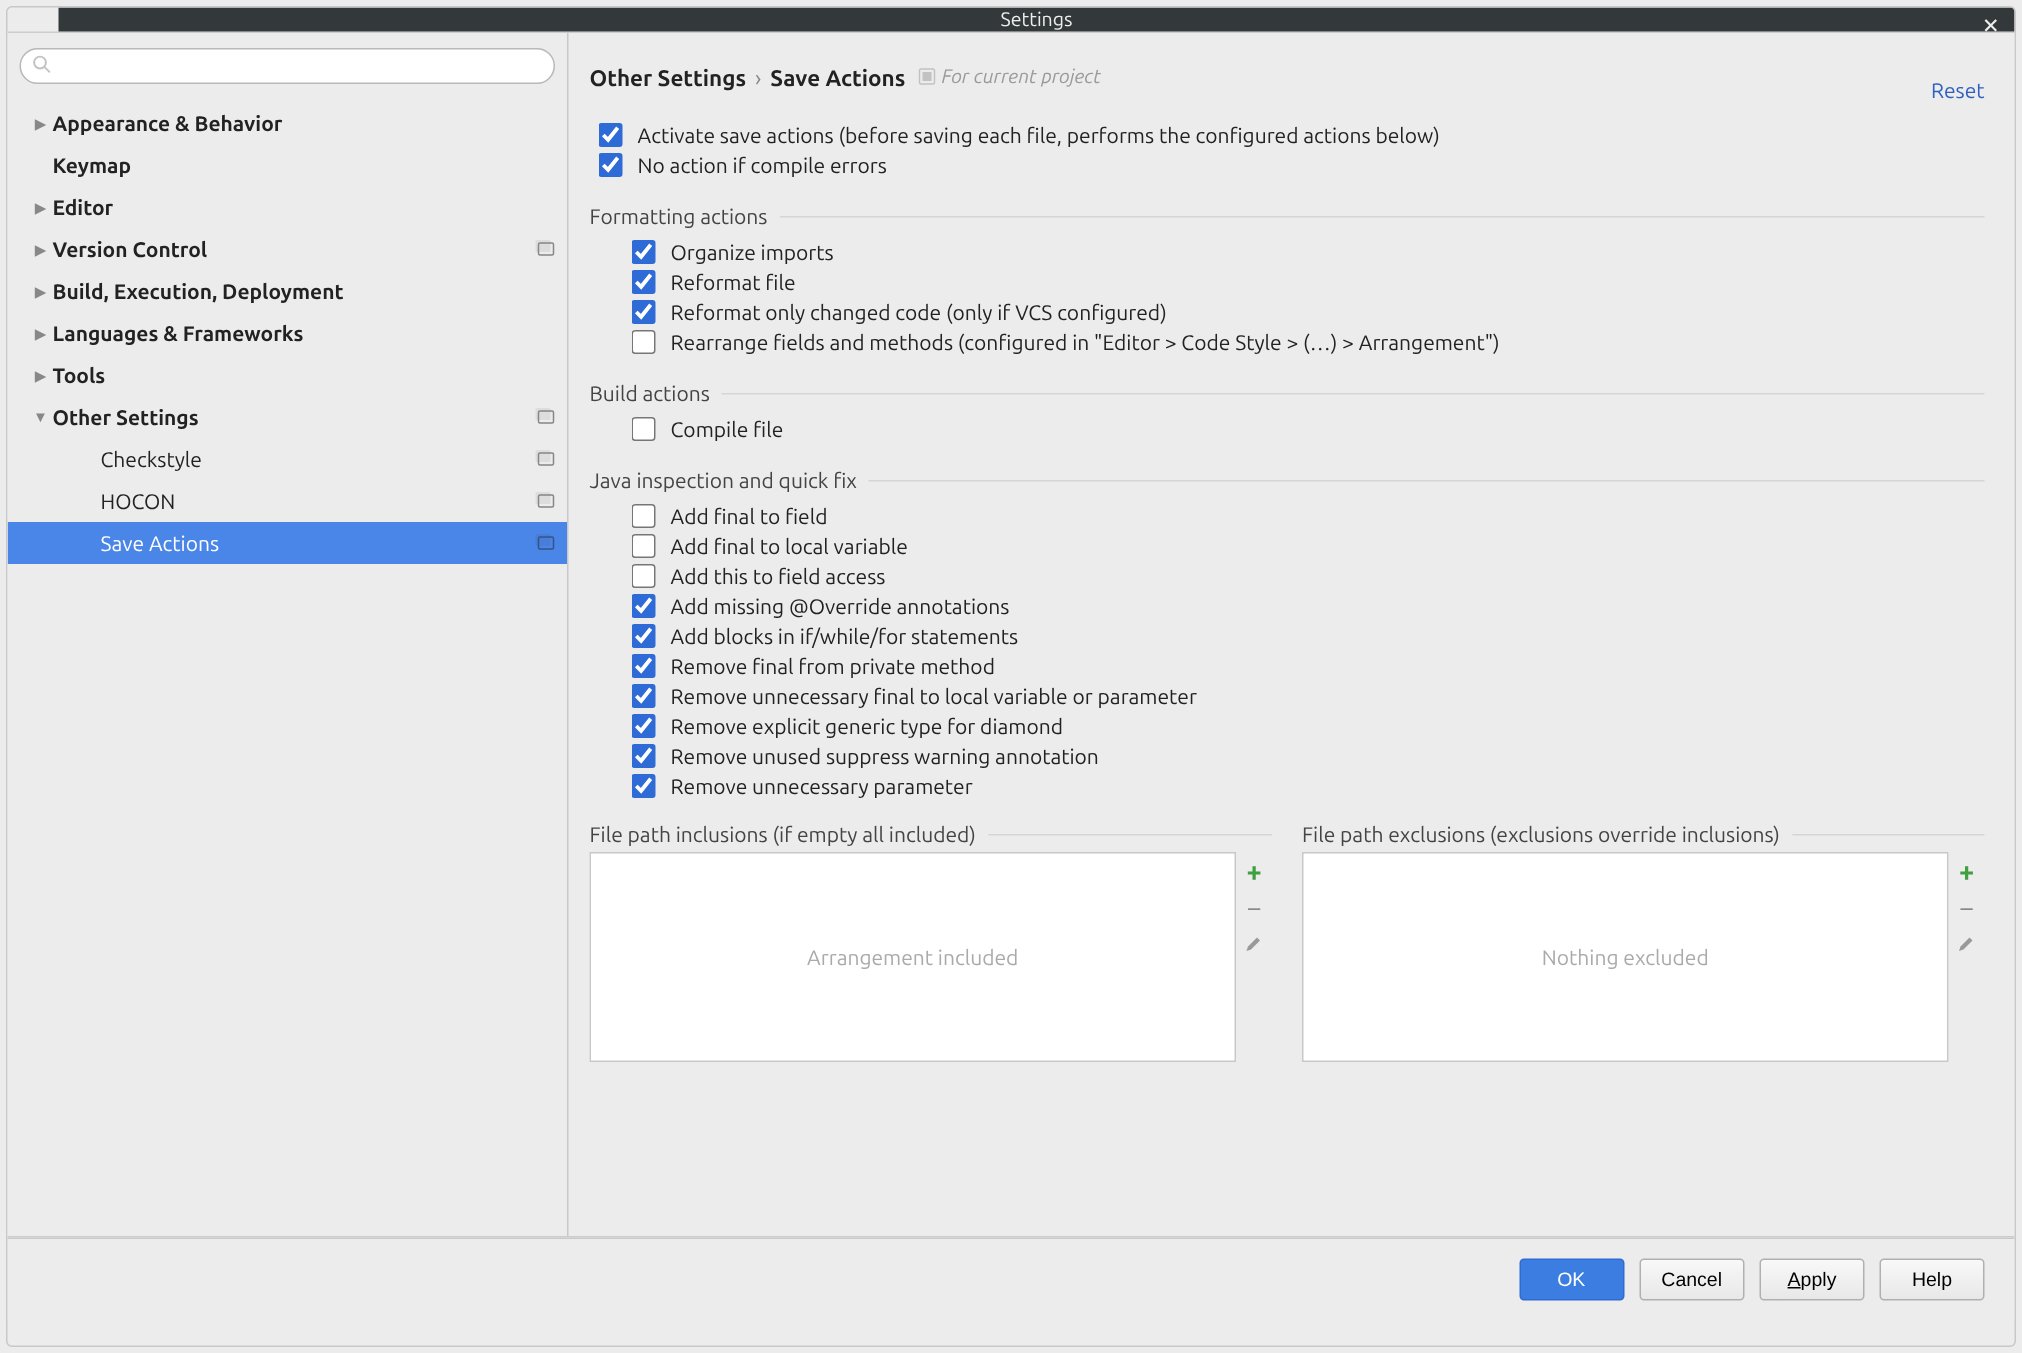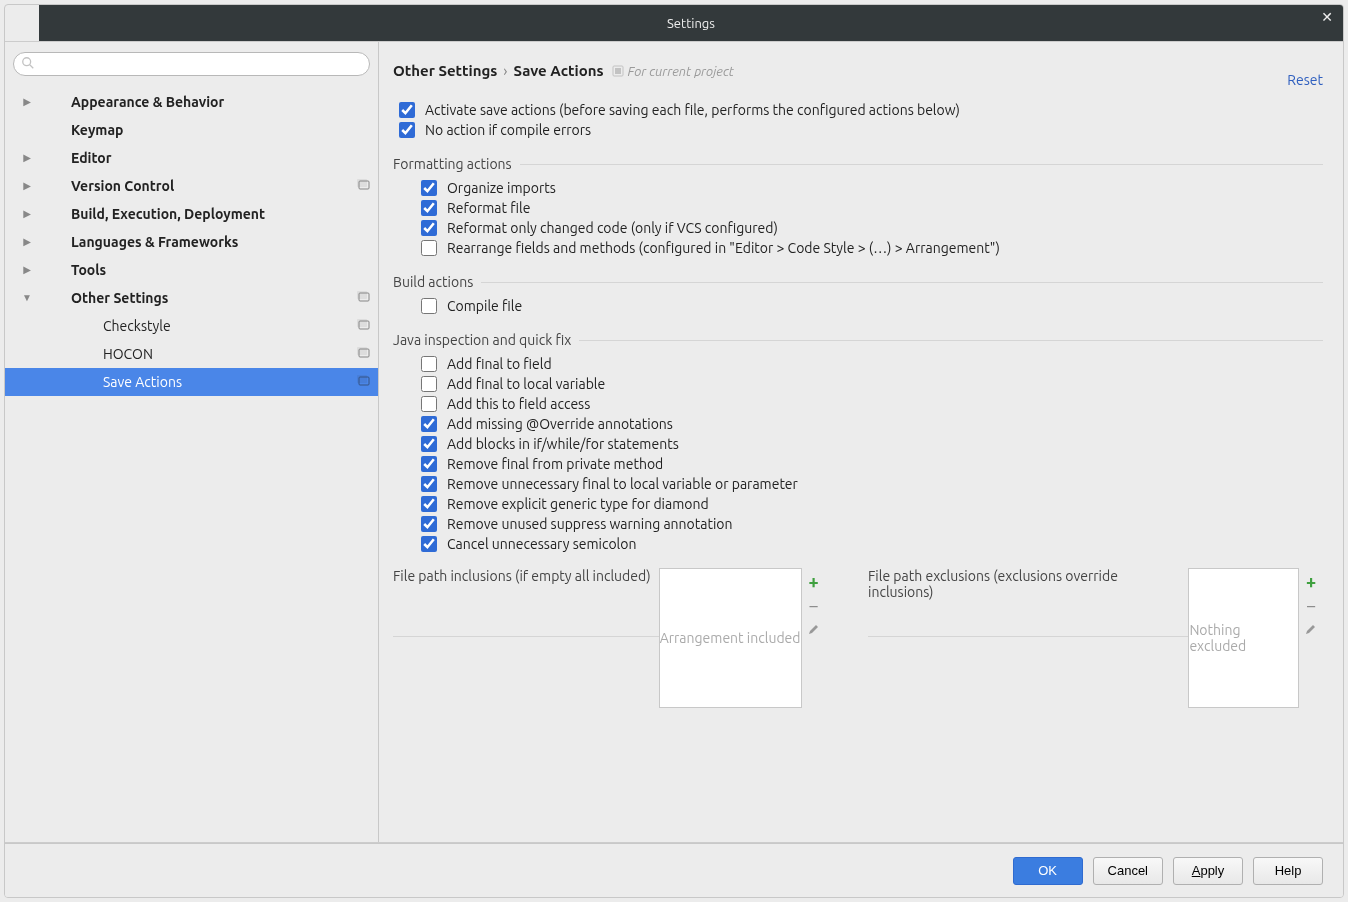--- a/index.html
+++ b/index.html
@@ -1,29 +1,29 @@
 <!DOCTYPE html>
 <html><head>
 <meta charset="utf-8">
 <style>
   * { box-sizing: border-box; margin: 0; padding: 0; }
   html, body { width: 1348px; height: 902px; font-family: "Segoe UI", "Ubuntu", Arial, sans-serif; font-size: 14px; background: #ececec; color: #222; }
-  .titlebar { height: 36px; background: #33393b; color: #eee; display: flex; align-items: center; justify-content: center; position: relative; margin-left: 34px; }
+  .titlebar { height: 16px; background: #33393b; color: #eee; display: flex; align-items: center; justify-content: center; position: relative; margin-left: 34px; }
   .titlebar .title { font-size: 13px; }
   .titlebar .close { position: absolute; right: 10px; top: 4px; color: #eee; font-size: 14px; cursor: pointer; }
   .body { display: flex; height: 804px; background: #ececec; border-top: 1px solid #ccc; border-bottom: 1px solid #ccc; }
   .sidebar { width: 374px; border-right: 1px solid #c8c8c8; background: #ececec; display: flex; flex-direction: column; }
   .search-wrap { padding: 10px 8px; }
   .search { width: 100%; height: 24px; border: 1px solid #b8b8b8; border-radius: 12px; padding: 2px 8px 2px 26px; background: #fff; font-size: 13px; }
   .search-wrap { position: relative; }
   .search-icon { position: absolute; left: 16px; top: 14px; width: 14px; height: 14px; opacity: .5; }
   .tree { flex: 1; overflow: auto; padding-top: 2px; }
   .tree-item { display: flex; align-items: center; height: 28px; padding-left: 16px; padding-right: 8px; cursor: pointer; position: relative; }
   .tree-item .arrow { width: 12px; display: inline-flex; justify-content: center; color: #888; font-size: 10px; margin-right: 2px; }
-  .tree-item .label { flex: 1; font-size: 14px; color: #222; margin-left: 36px; }
+  .tree-item .label { flex: 1; font-size: 14px; color: #222; }
   .tree-item.bold .label { font-weight: 600; }
   .tree-item.child { padding-left: 48px; }
   .tree-item.selected { background: #4a86e8; }
   .tree-item.selected .label { color: #fff; }
   .tree-item .badge { width: 14px; height: 14px; opacity: .5; }
   .content { flex: 1; display: flex; flex-direction: column; padding: 12px 20px 10px 14px; overflow: auto; }
   .crumbs { display: flex; align-items: center; margin-bottom: 10px; }
   .crumbs .c1 { font-weight: 600; font-size: 15px; }
   .crumbs .sep { margin: 0 6px; color: #888; font-size: 15px; }
   .crumbs .c2 { font-weight: 700; font-size: 15px; }
@@ -32,21 +32,21 @@
   .crumbs .spacer { flex: 1; }
   .crumbs .reset { color: #2f5fbf; font-size: 14px; cursor: pointer; margin-top: 18px; }
   .row { display: flex; align-items: center; margin: 4px 0 4px 6px; }
   .row input[type=checkbox] { width: 16px; height: 16px; margin-right: 10px; accent-color: #2f6bd6; cursor: pointer; }
   .row .lbl { font-size: 14px; }
   .section-title { font-size: 14px; color: #444; margin-top: 14px; margin-bottom: 4px; position: relative; }
   .section-title::after { content: ""; position: absolute; left: 0; right: 0; top: 50%; border-top: 1px solid #d5d5d5; z-index: 0; }
   .section-title span { background: #ececec; padding-right: 8px; position: relative; z-index: 1; }
   .indent { margin-left: 22px; }
   .paths-row { display: flex; gap: 20px; margin-top: 12px; }
-  .path-col { flex: 1; display: flex; }
+  .path-col { flex: 1; display: flex; flex-direction: column; }
   .path-title { font-size: 14px; color: #444; margin-bottom: 4px; position: relative; }
   .path-title::after { content: ""; position: absolute; left: 0; right: 0; top: 50%; border-top: 1px solid #d5d5d5; z-index: 0; }
   .path-title span { background: #ececec; padding-right: 8px; position: relative; z-index: 1; }
   .path-body { display: flex; height: 140px; }
   .path-box { flex: 1; background: #fff; border: 1px solid #c8c8c8; display: flex; align-items: center; justify-content: center; color: #aaa; font-size: 14px; }
   .path-tools { width: 24px; display: flex; flex-direction: column; align-items: center; padding-top: 4px; gap: 6px; }
   .tool-btn { width: 18px; height: 18px; display: flex; align-items: center; justify-content: center; cursor: pointer; color: #888; }
   .tool-btn.add { color: #3fa03f; font-weight: bold; font-size: 18px; }
   .tool-btn.remove { font-size: 18px; }
   .footer { height: 54px; display: flex; align-items: center; justify-content: flex-end; gap: 10px; padding-right: 20px; background: #ececec; border-top: 1px solid #c8c8c8; }
@@ -229,21 +229,21 @@
           <div class="row">
             <input type="checkbox" checked="" style="">
             <span class="lbl">Remove explicit generic type for diamond</span>
           </div>
           <div class="row">
             <input type="checkbox" checked="" style="">
             <span class="lbl">Remove unused suppress warning annotation</span>
           </div>
           <div class="row">
             <input type="checkbox" checked="" style="">
-            <span class="lbl">Cancel unnecessary semicolon</span>
+            <span class="lbl">Remove unnecessary parameter</span>
           </div>
         </div>
 
     <div class="paths-row">
       <div class="path-col">
         <div class="path-title"><span>File path inclusions (if empty all included)</span></div>
         <div class="path-body">
           <div class="path-box">
                 <span>Arrangement included</span>
               </div>

